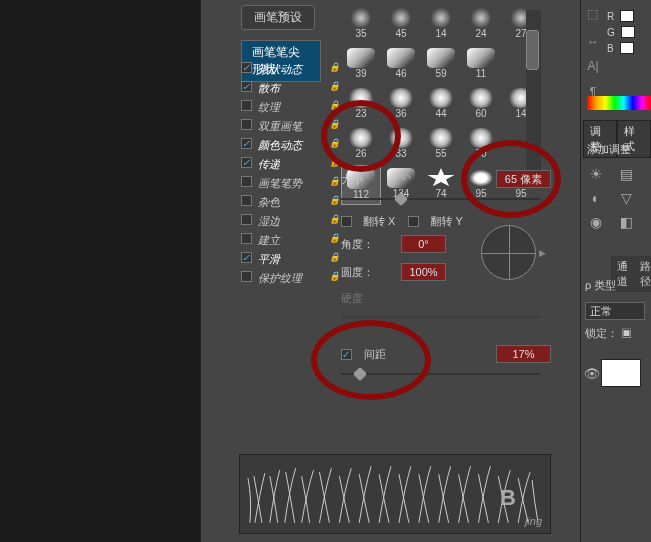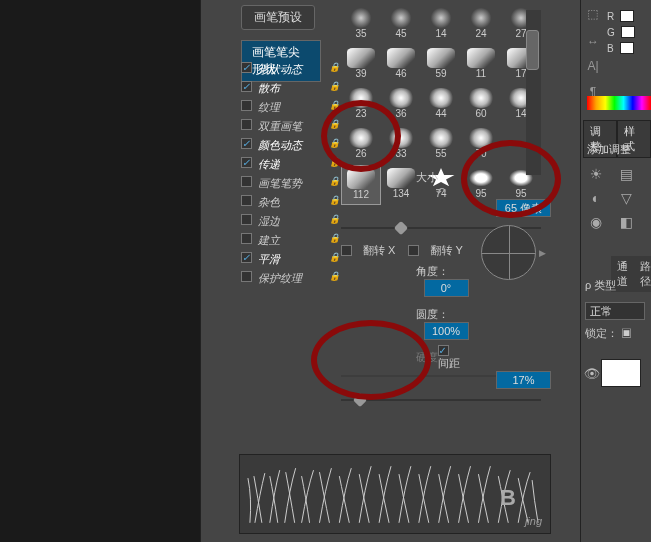--- a/index.html
+++ b/index.html
@@ -18,23 +18,23 @@
 .brow { display:flex; }
 .bcell { width:40px; height:40px; text-align:center; position:relative; }
 .bthumb { width:28px; height:20px; margin:3px auto 0; background:radial-gradient(circle,#fff 0%,#bbb 40%,transparent 70%); border-radius:50%; }
 .bthumb.spray { background:radial-gradient(circle,#ccc 0%,#888 30%,transparent 60%); }
 .bthumb.line { background:linear-gradient(135deg,#fff 0%,#aaa 50%,transparent 80%); border-radius:20%; }
 .bthumb.star { background:#fff; clip-path:polygon(50% 0%,61% 35%,98% 35%,68% 57%,79% 91%,50% 70%,21% 91%,32% 57%,2% 35%,39% 35%); border-radius:0; }
 .bthumb.flake { background:radial-gradient(#fff,#fff 30%,transparent 60%); }
 .bnum { font-size:10px; color:#ccc; }
 .bcell.sel { background:#5a5a5a; border:1px solid #999; }
 .slider-area { position:absolute; left:140px; top:170px; width:210px; }
-.srow { display:flex; align-items:center; margin-bottom:10px; font-size:11px; color:#ccc;flex-direction:column; }
+.srow { display:flex; align-items:center; margin-bottom:10px; font-size:11px; color:#ccc; }
 .srow .lbl { width:60px; }
-.val-box { width:55px; height:18px; background:#0369a1; border:1px solid #666; color:#ddd; font-size:11px; padding:0 5px; text-align:center; line-height:16px; margin-left:auto; }
+.val-box { width:55px; height:18px; background:#7f1d1d; border:1px solid #666; color:#ddd; font-size:11px; padding:0 5px; text-align:center; line-height:16px; margin-left:auto; }
 .undo-ic { width:14px; height:14px; margin-right:6px; font-size:12px; color:#aaa; }
 .flip-row { display:flex; align-items:center; gap:5px; margin:6px 0; font-size:11px; color:#ccc; }
 .angle-dial { position:absolute; left:280px; top:225px; width:55px; height:55px; border:1px solid #888; border-radius:50%; background:#3a3a3a; }
 .angle-dial::before { content:""; position:absolute; left:50%; top:0; width:1px; height:100%; background:#888; }
 .angle-dial::after { content:""; position:absolute; top:50%; left:0; height:1px; width:100%; background:#888; }
 .dial-play { position:absolute; left:338px; top:248px; color:#888; font-size:9px; }
 .track { width:200px; height:2px; background:#333; margin:6px 0 14px; position:relative; }
 .thumb { position:absolute; top:-4px; width:10px; height:10px; background:#999; border-radius:2px; transform:rotate(45deg); }
 .spacing-row { position:absolute; left:140px; top:345px; width:210px; }
 .preview { position:absolute; left:38px; bottom:8px; width:312px; height:80px; background:#3a3a3a; border:1px solid #222; overflow:hidden; }
@@ -173,24 +173,20 @@
           <div class="bnum">46</div>
         </div>
         <div class="bcell">
           <div class="bthumb line"></div>
           <div class="bnum">59</div>
         </div>
         <div class="bcell">
           <div class="bthumb line"></div>
           <div class="bnum">11</div>
         </div>
-        <div class="bcell">
-          <div class="bthumb line"></div>
-          <div class="bnum">17</div>
-        </div>
       </div>
     <div class="brow">
         <div class="bcell">
           <div class="bthumb"></div>
           <div class="bnum">23</div>
         </div>
         <div class="bcell">
           <div class="bthumb"></div>
           <div class="bnum">36</div>
         </div>

